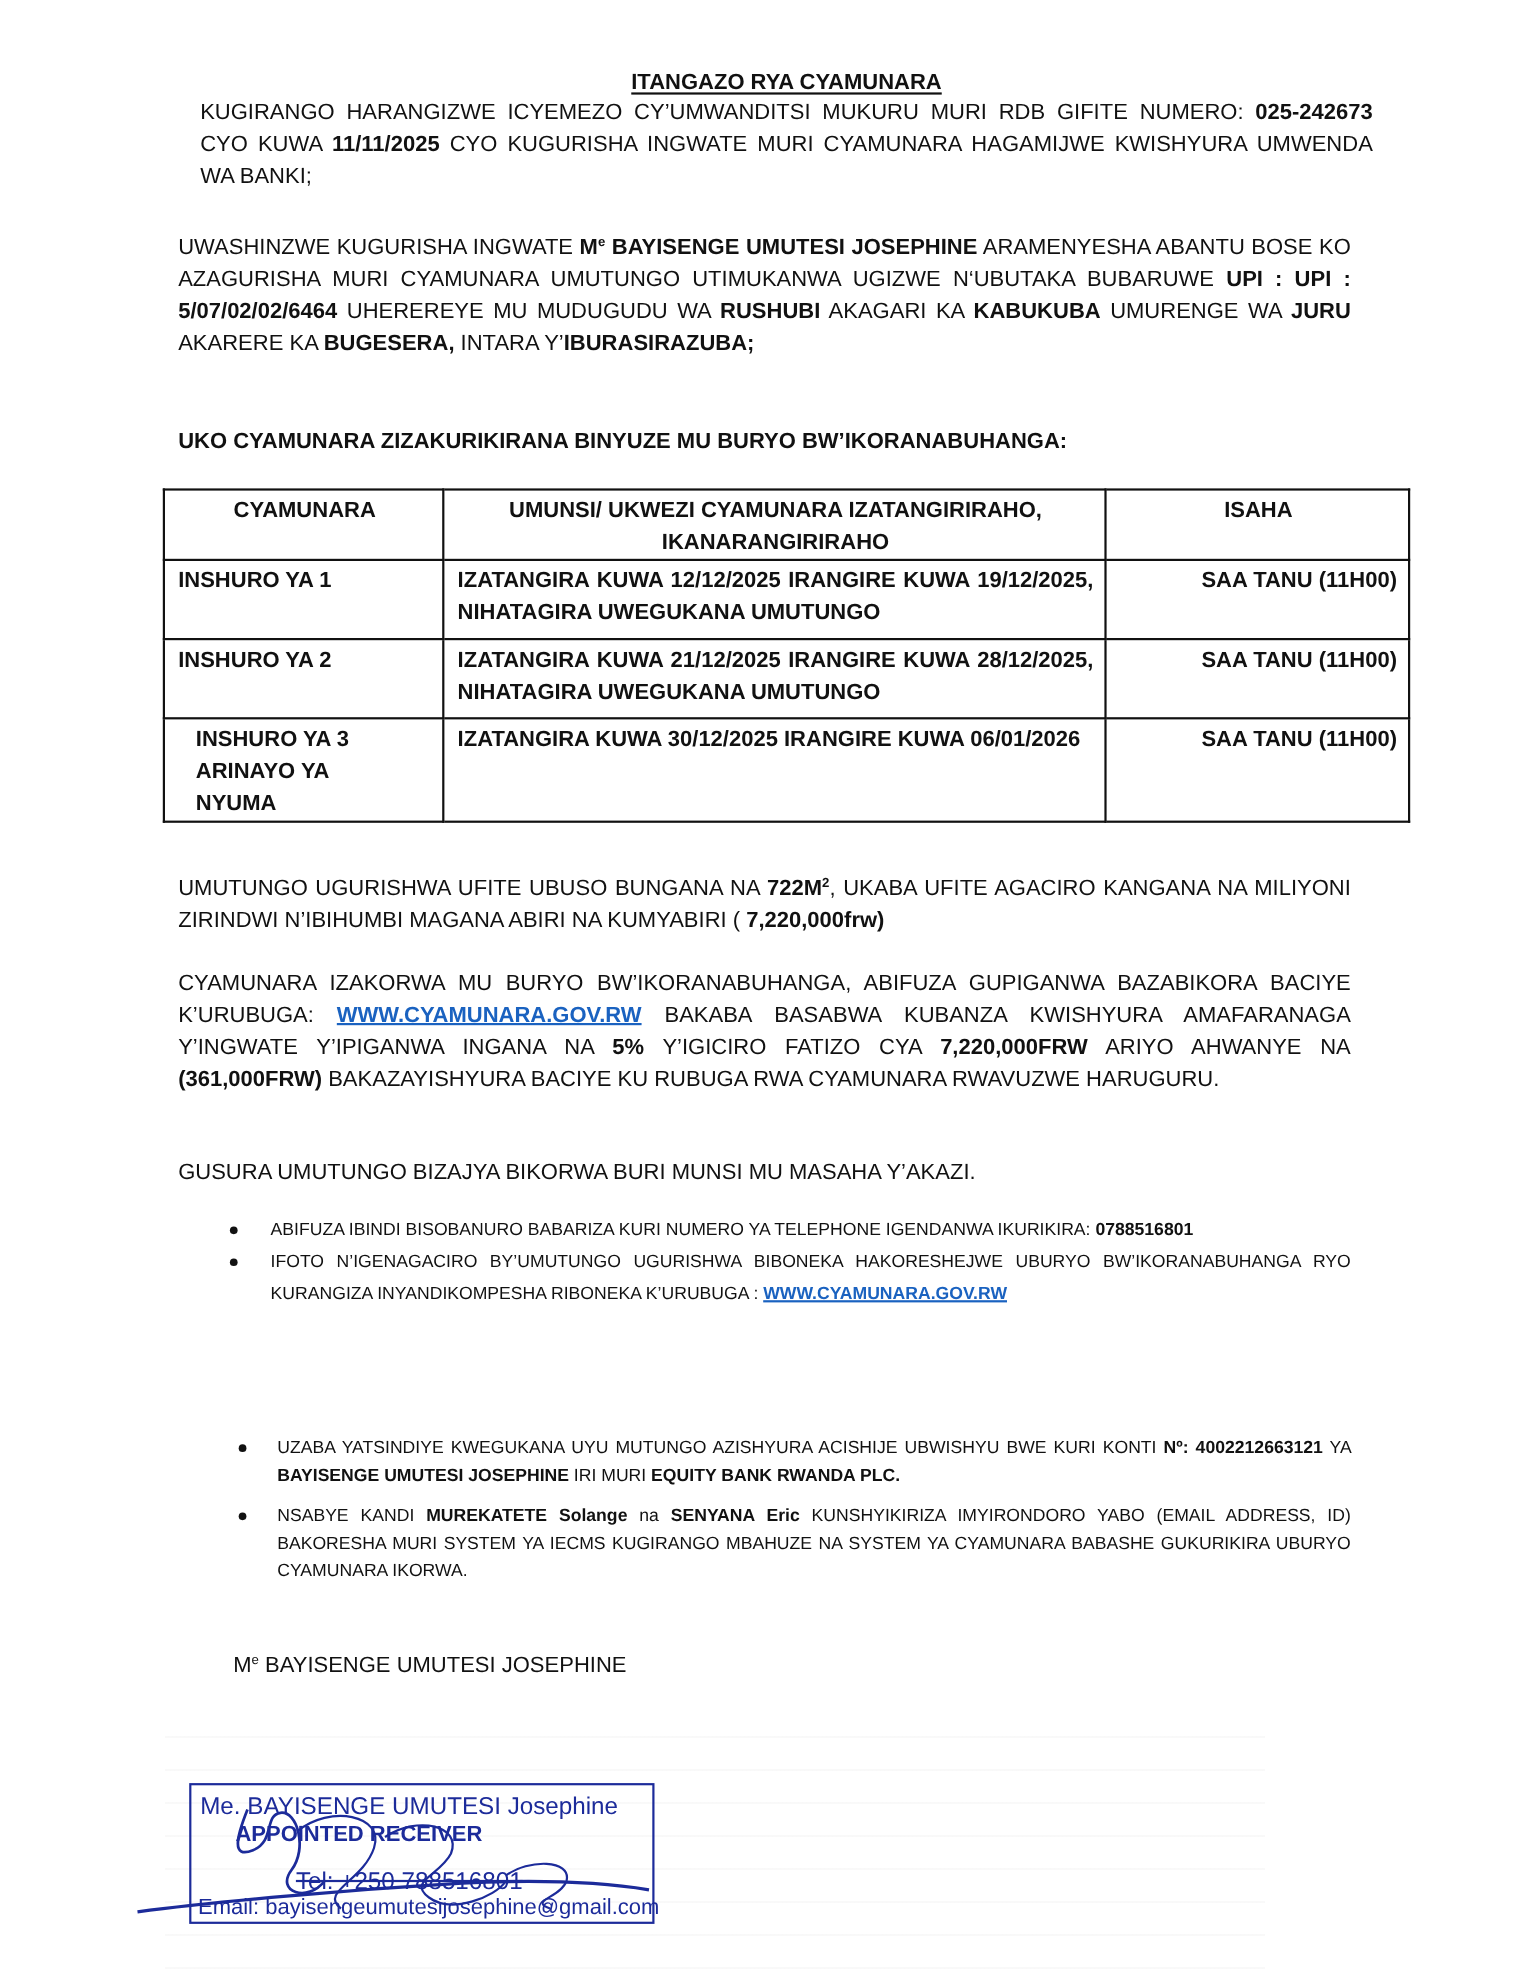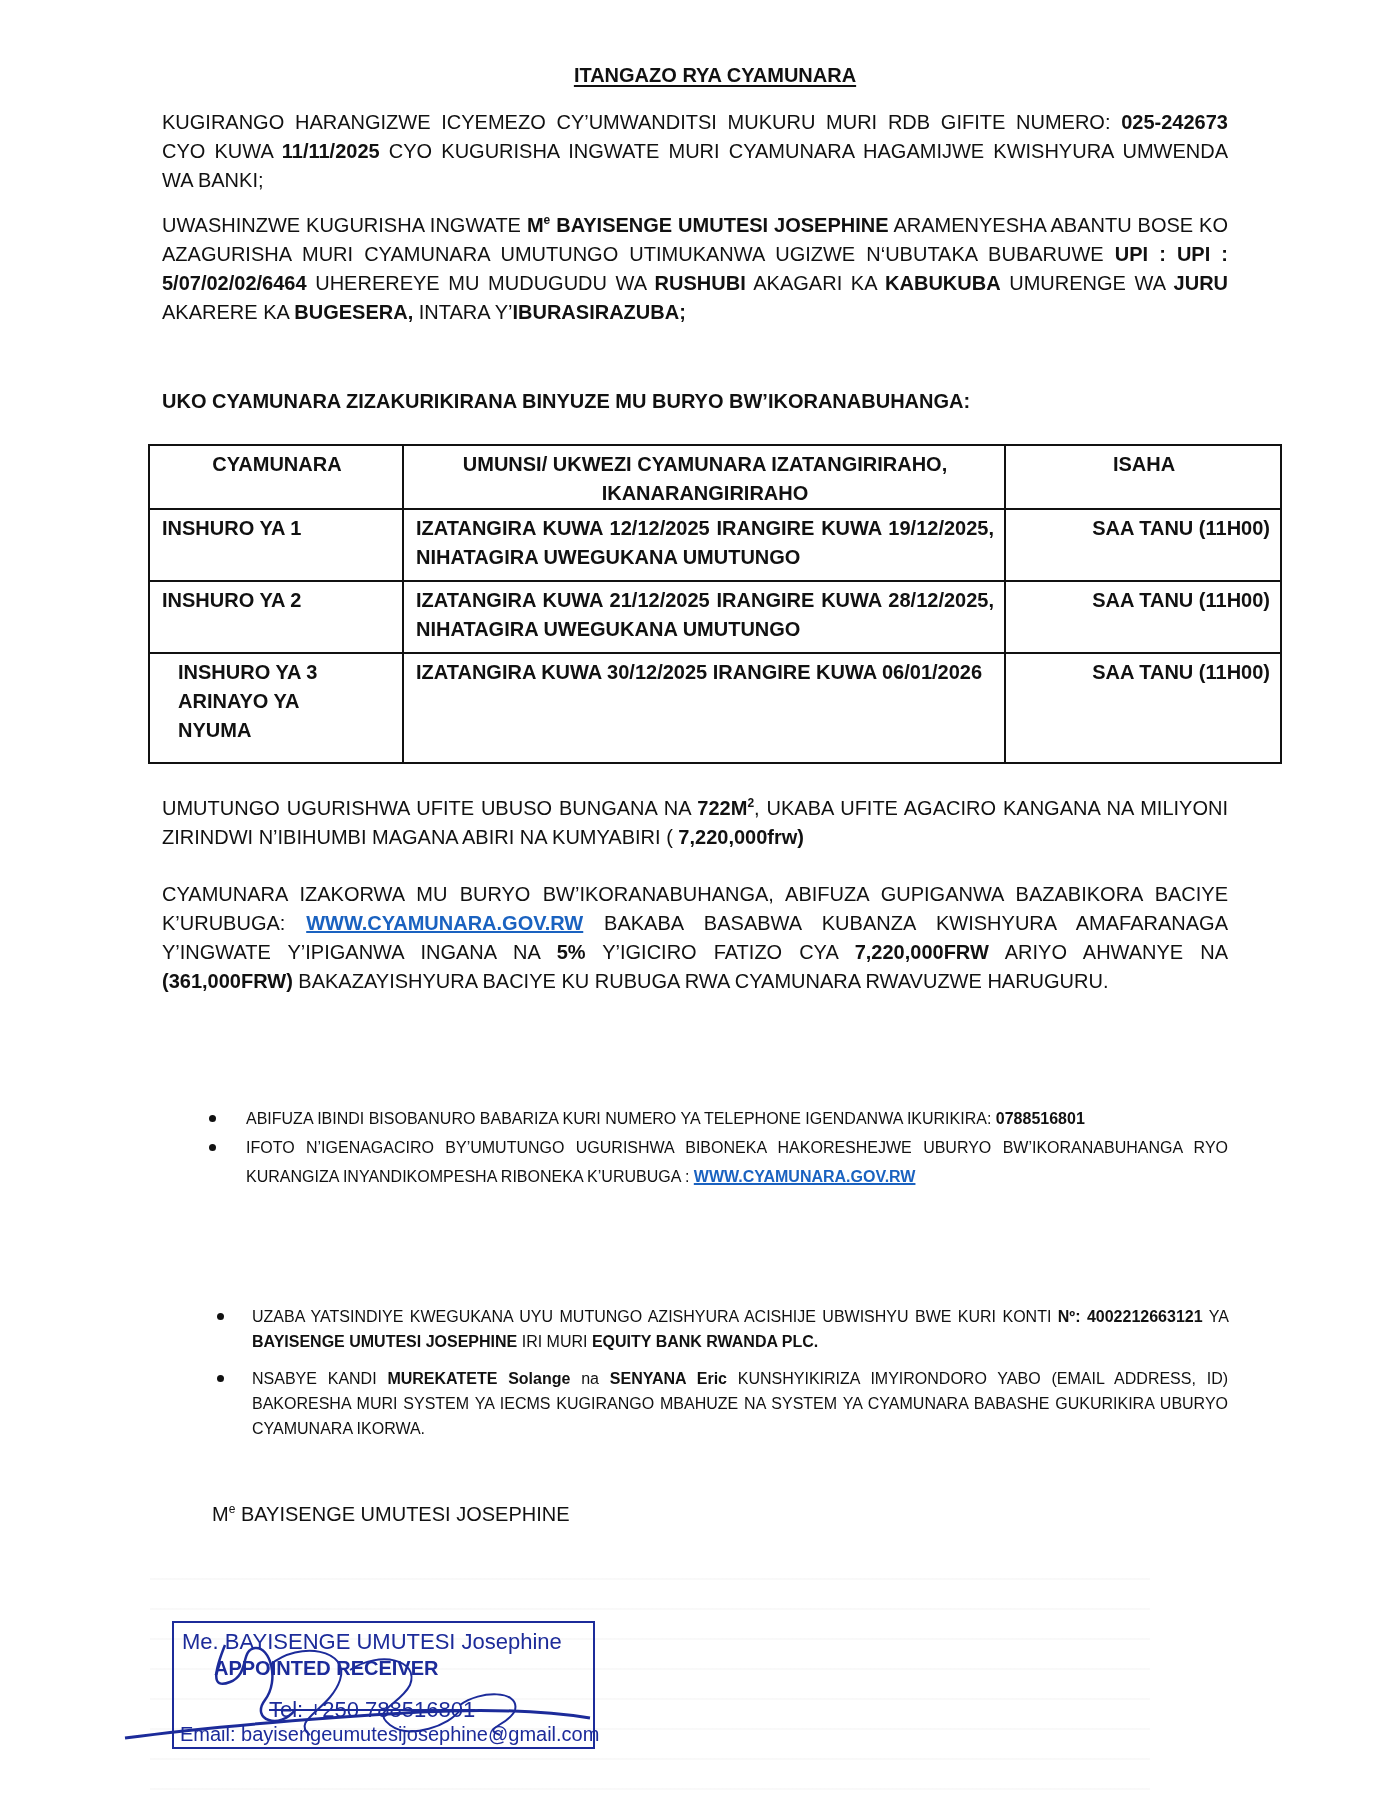--- a/index.html
+++ b/index.html
@@ -18,21 +18,21 @@
 
   table.sched { position: absolute; left: 148px; top: 444px; width: 1134px;
                 border-collapse: collapse; font-size: 20px; font-weight: bold; }
   table.sched td, table.sched th { border: 2px solid #111; vertical-align: top; padding: 4px 10px 0 12px; line-height: 29px; }
   table.sched th { font-weight: bold; text-align: center; }
   .c1 { width: 196px; text-align: left; }
   .c2 { width: 578px; text-align: justify; text-align-last: left; }
   .c3 { text-align: right; }
   .row-h { height: 54px; }
   .row { height: 72px; }
-  .row3 { height: 110px; }
+  .row3 { height: 94px; }
 
   ul.bul { position: absolute; margin: 0; padding: 0; list-style: none; font-size: 16px; }
   ul.bul li { position: relative; text-align: justify; text-align-last: left; }
   ul.bul li .dot { position: absolute; width: 7px; height: 7px; border-radius: 50%; background: #111; }
   .list1 { left: 246px; top: 1104px; width: 982px; }
   .list1 li { line-height: 29px; }
   .list1 li .dot { left: -37px; top: 11px; }
   .list2 { left: 252px; top: 1304px; width: 976px; }
   .list2 li { line-height: 25px; margin-bottom: 12px; }
   .list2 li .dot { left: -35px; top: 9px; }
@@ -49,21 +49,21 @@
   .faint { position: absolute; left: 150px; top: 1560px; width: 1000px; height: 230px; opacity: 0.06;
            background: repeating-linear-gradient(0deg, #999 0 2px, transparent 2px 30px); }
 </style>
 </head>
 <body>
 
 <div class="page">
 
   <div class="title">ITANGAZO RYA CYAMUNARA</div>
 
-  <div class="para" style="top:108px;"><span>KUGIRANGO HARANGIZWE ICYEMEZO CY’UMWANDITSI MUKURU MURI RDB GIFITE NUMERO: </span><b>025-242673</b><span> CYO KUWA </span><b>11/11/2025</b><span> CYO KUGURISHA INGWATE MURI CYAMUNARA HAGAMIJWE KWISHYURA UMWENDA WA BANKI;</span></div>
+  <div class="para" style="top:88px;margin-left:20px;"><span>KUGIRANGO HARANGIZWE ICYEMEZO CY’UMWANDITSI MUKURU MURI RDB GIFITE NUMERO: </span><b>025-242673</b><span> CYO KUWA </span><b>11/11/2025</b><span> CYO KUGURISHA INGWATE MURI CYAMUNARA HAGAMIJWE KWISHYURA UMWENDA WA BANKI;</span></div>
 
   <div class="para" style="top:211px;"><span>UWASHINZWE KUGURISHA INGWATE </span><b><span>M</span><sup>e</sup><span> BAYISENGE UMUTESI JOSEPHINE</span></b><span> ARAMENYESHA ABANTU BOSE KO AZAGURISHA MURI CYAMUNARA UMUTUNGO UTIMUKANWA   UGIZWE N‘UBUTAKA BUBARUWE </span><b>UPI : UPI : 5/07/02/02/6464</b><span> UHEREREYE MU MUDUGUDU WA </span><b>RUSHUBI</b><span> AKAGARI KA </span><b>KABUKUBA</b><span> UMURENGE WA </span><b>JURU</b><span> AKARERE KA </span><b>BUGESERA,</b><span> INTARA Y’</span><b>IBURASIRAZUBA;</b></div>
 
   <div class="heading2">UKO CYAMUNARA ZIZAKURIKIRANA BINYUZE MU BURYO BW’IKORANABUHANGA:</div>
 
   <table class="sched">
     <tbody>
         <tr class="row-h">
       <th class="c1">CYAMUNARA</th>
       <th class="c2" style="text-align:center;text-align-last:center;">UMUNSI/ UKWEZI CYAMUNARA IZATANGIRIRAHO, IKANARANGIRIRAHO</th>
@@ -84,20 +84,21 @@
       <td class="c2">IZATANGIRA KUWA 30/12/2025 IRANGIRE KUWA 06/01/2026</td>
       <td class="c3">SAA TANU (11H00)</td>
     </tr>
   </tbody>
     </table>
 
   <div class="para" style="top:794px;"><span>UMUTUNGO UGURISHWA UFITE UBUSO BUNGANA NA </span><b><span>722M</span><sup>2</sup></b><span>, UKABA UFITE  AGACIRO KANGANA NA MILIYONI ZIRINDWI N’IBIHUMBI MAGANA ABIRI NA KUMYABIRI ( </span><b>7,220,000frw)</b></div>
 
   <div class="para" style="top:880px;"><span>CYAMUNARA IZAKORWA MU BURYO BW’IKORANABUHANGA, ABIFUZA GUPIGANWA BAZABIKORA BACIYE K’URUBUGA: </span><a class="link">WWW.CYAMUNARA.GOV.RW</a><span> BAKABA BASABWA KUBANZA KWISHYURA AMAFARANAGA Y’INGWATE Y’IPIGANWA INGANA NA </span><b>5%</b><span> Y’IGICIRO FATIZO CYA </span><b>7,220,000FRW</b><span> ARIYO AHWANYE NA </span><b>(361,000FRW)</b><span> BAKAZAYISHYURA BACIYE KU RUBUGA RWA CYAMUNARA RWAVUZWE HARUGURU.</span></div>
 
+  <div class="para" style="top:1052px;">GUSURA UMUTUNGO BIZAJYA BIKORWA BURI MUNSI MU MASAHA Y’AKAZI.</div>
 
   <ul class="bul list1">
     <li><span class="dot"></span><span>ABIFUZA IBINDI BISOBANURO BABARIZA KURI NUMERO YA TELEPHONE IGENDANWA IKURIKIRA: </span><b>0788516801</b></li>
     <li><span class="dot"></span><span>IFOTO N’IGENAGACIRO BY’UMUTUNGO UGURISHWA BIBONEKA HAKORESHEJWE UBURYO BW’IKORANABUHANGA RYO KURANGIZA INYANDIKOMPESHA RIBONEKA K’URUBUGA : </span><a class="link">WWW.CYAMUNARA.GOV.RW</a></li>
   </ul>
 
   <ul class="bul list2">
     <li><span class="dot"></span><span>UZABA YATSINDIYE KWEGUKANA UYU MUTUNGO AZISHYURA ACISHIJE UBWISHYU BWE KURI KONTI </span><b>Nº: 4002212663121</b><span> YA </span><b>BAYISENGE UMUTESI JOSEPHINE</b><span> IRI MURI </span><b>EQUITY BANK RWANDA PLC.</b></li>
     <li><span class="dot"></span><span>NSABYE KANDI </span><b>MUREKATETE Solange</b><span> na </span><b>SENYANA Eric</b><span> KUNSHYIKIRIZA IMYIRONDORO YABO (EMAIL ADDRESS, ID) BAKORESHA MURI SYSTEM YA IECMS KUGIRANGO MBAHUZE NA SYSTEM YA CYAMUNARA BABASHE GUKURIKIRA UBURYO CYAMUNARA IKORWA.</span></li>
   </ul>

